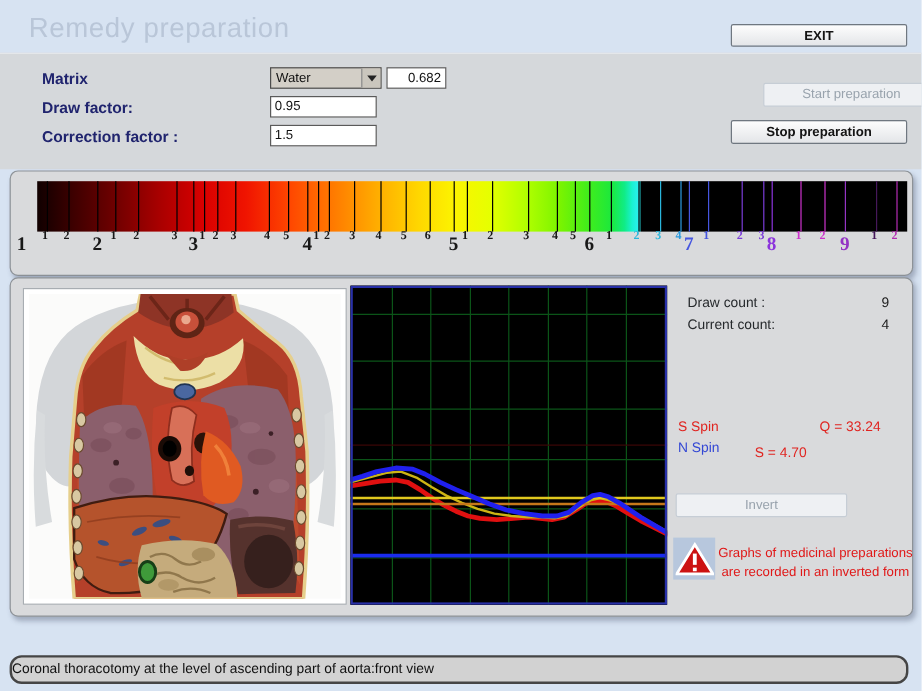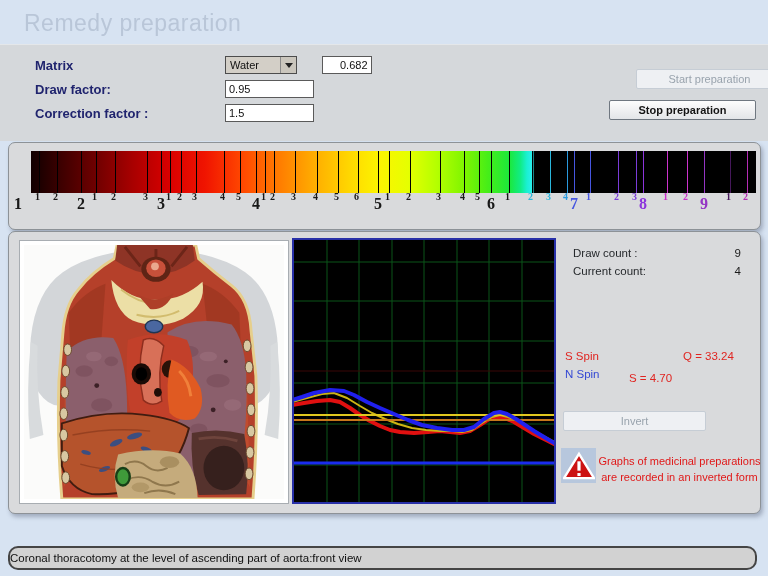--- a/index.html
+++ b/index.html
@@ -58,28 +58,29 @@
   #status-bar{left:8px;top:546px;width:749px;height:24px;background:#d2d2d2;border:2px solid #454545;
               border-radius:10px;display:flex;align-items:center;box-sizing:border-box;}
   #status-bar span{font-size:11.5px;color:#101010;}
 </style>
 </head>
 <body>
 
 <div id="screen">
 
   <div class="abs" id="title">Remedy preparation</div>
+  <div class="btn bold" style="left:609px;top:20px;width:147px;height:19px;">EXIT</div>
 
   <div class="abs" id="form-band"></div>
 
   <div class="flabel" style="left:35px;top:58px;">Matrix</div>
   <div class="flabel" style="left:35px;top:82px;">Draw factor:</div>
   <div class="flabel" style="left:35px;top:106px;">Correction factor :</div>
 
-  <div class="combo" style="left:225px;top:56px;width:72px;height:18px;">
+  <div class="combo" style="left:225px;top:56px;width:93px;height:18px;">
     <span class="txt">Water</span>
     <span class="dd">
         <i></i>
       </span>
   </div>
   <input class="tf" style="left: 322px; top: 56px; width: 50px; height: 18px; padding-left: 17px;" value="0.682">
   <input class="tf" style="left: 225px; top: 80px; width: 89px; height: 18px;" value="0.95">
   <input class="tf" style="left: 225px; top: 104px; width: 89px; height: 18px;" value="1.5">
 
   <div class="btn disabled" style="left:609px;top:69px;width:147px;height:20px;margin-left:27px;">Start preparation</div>

